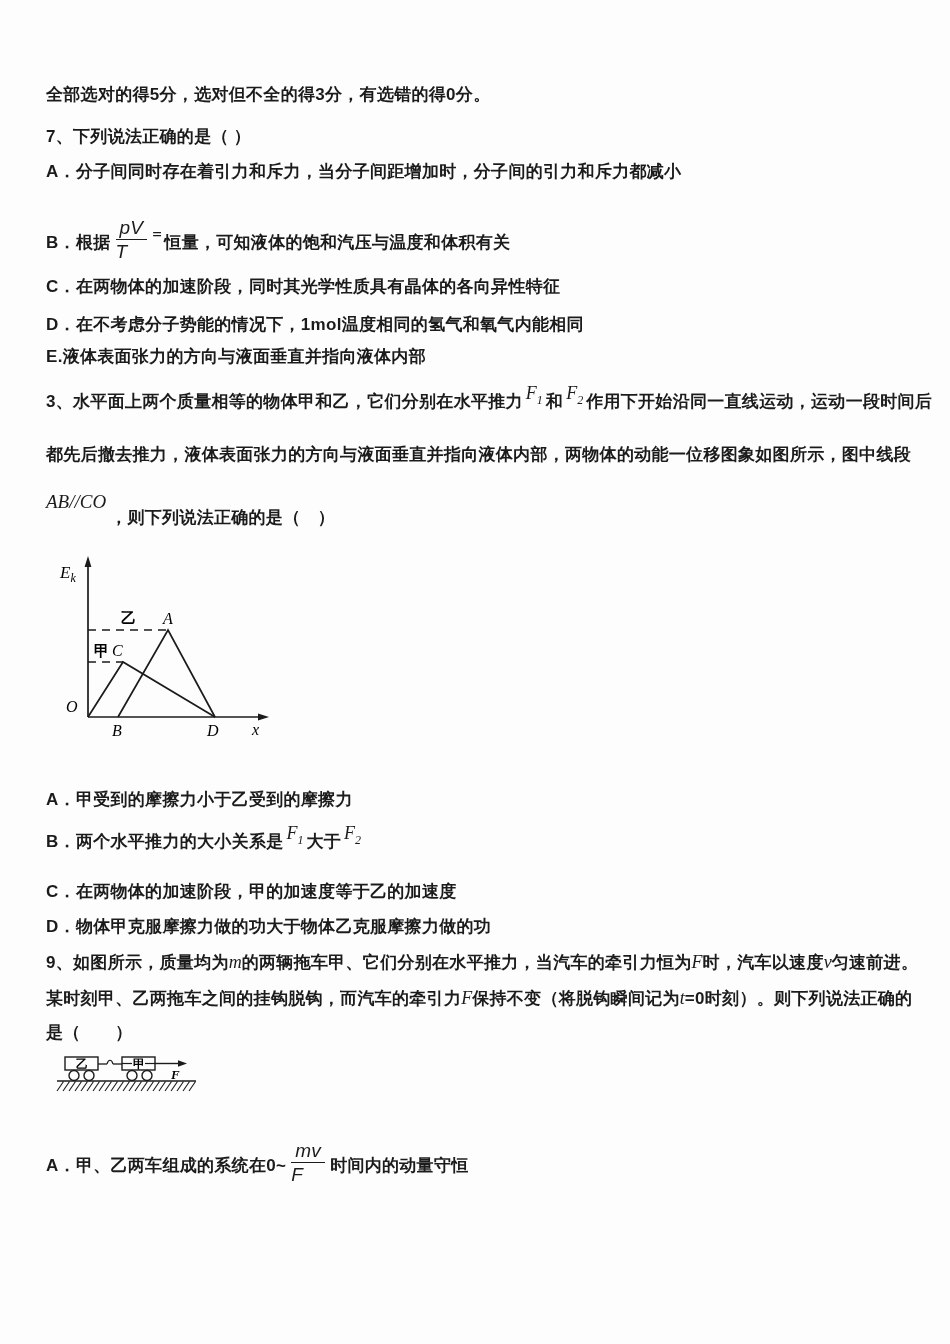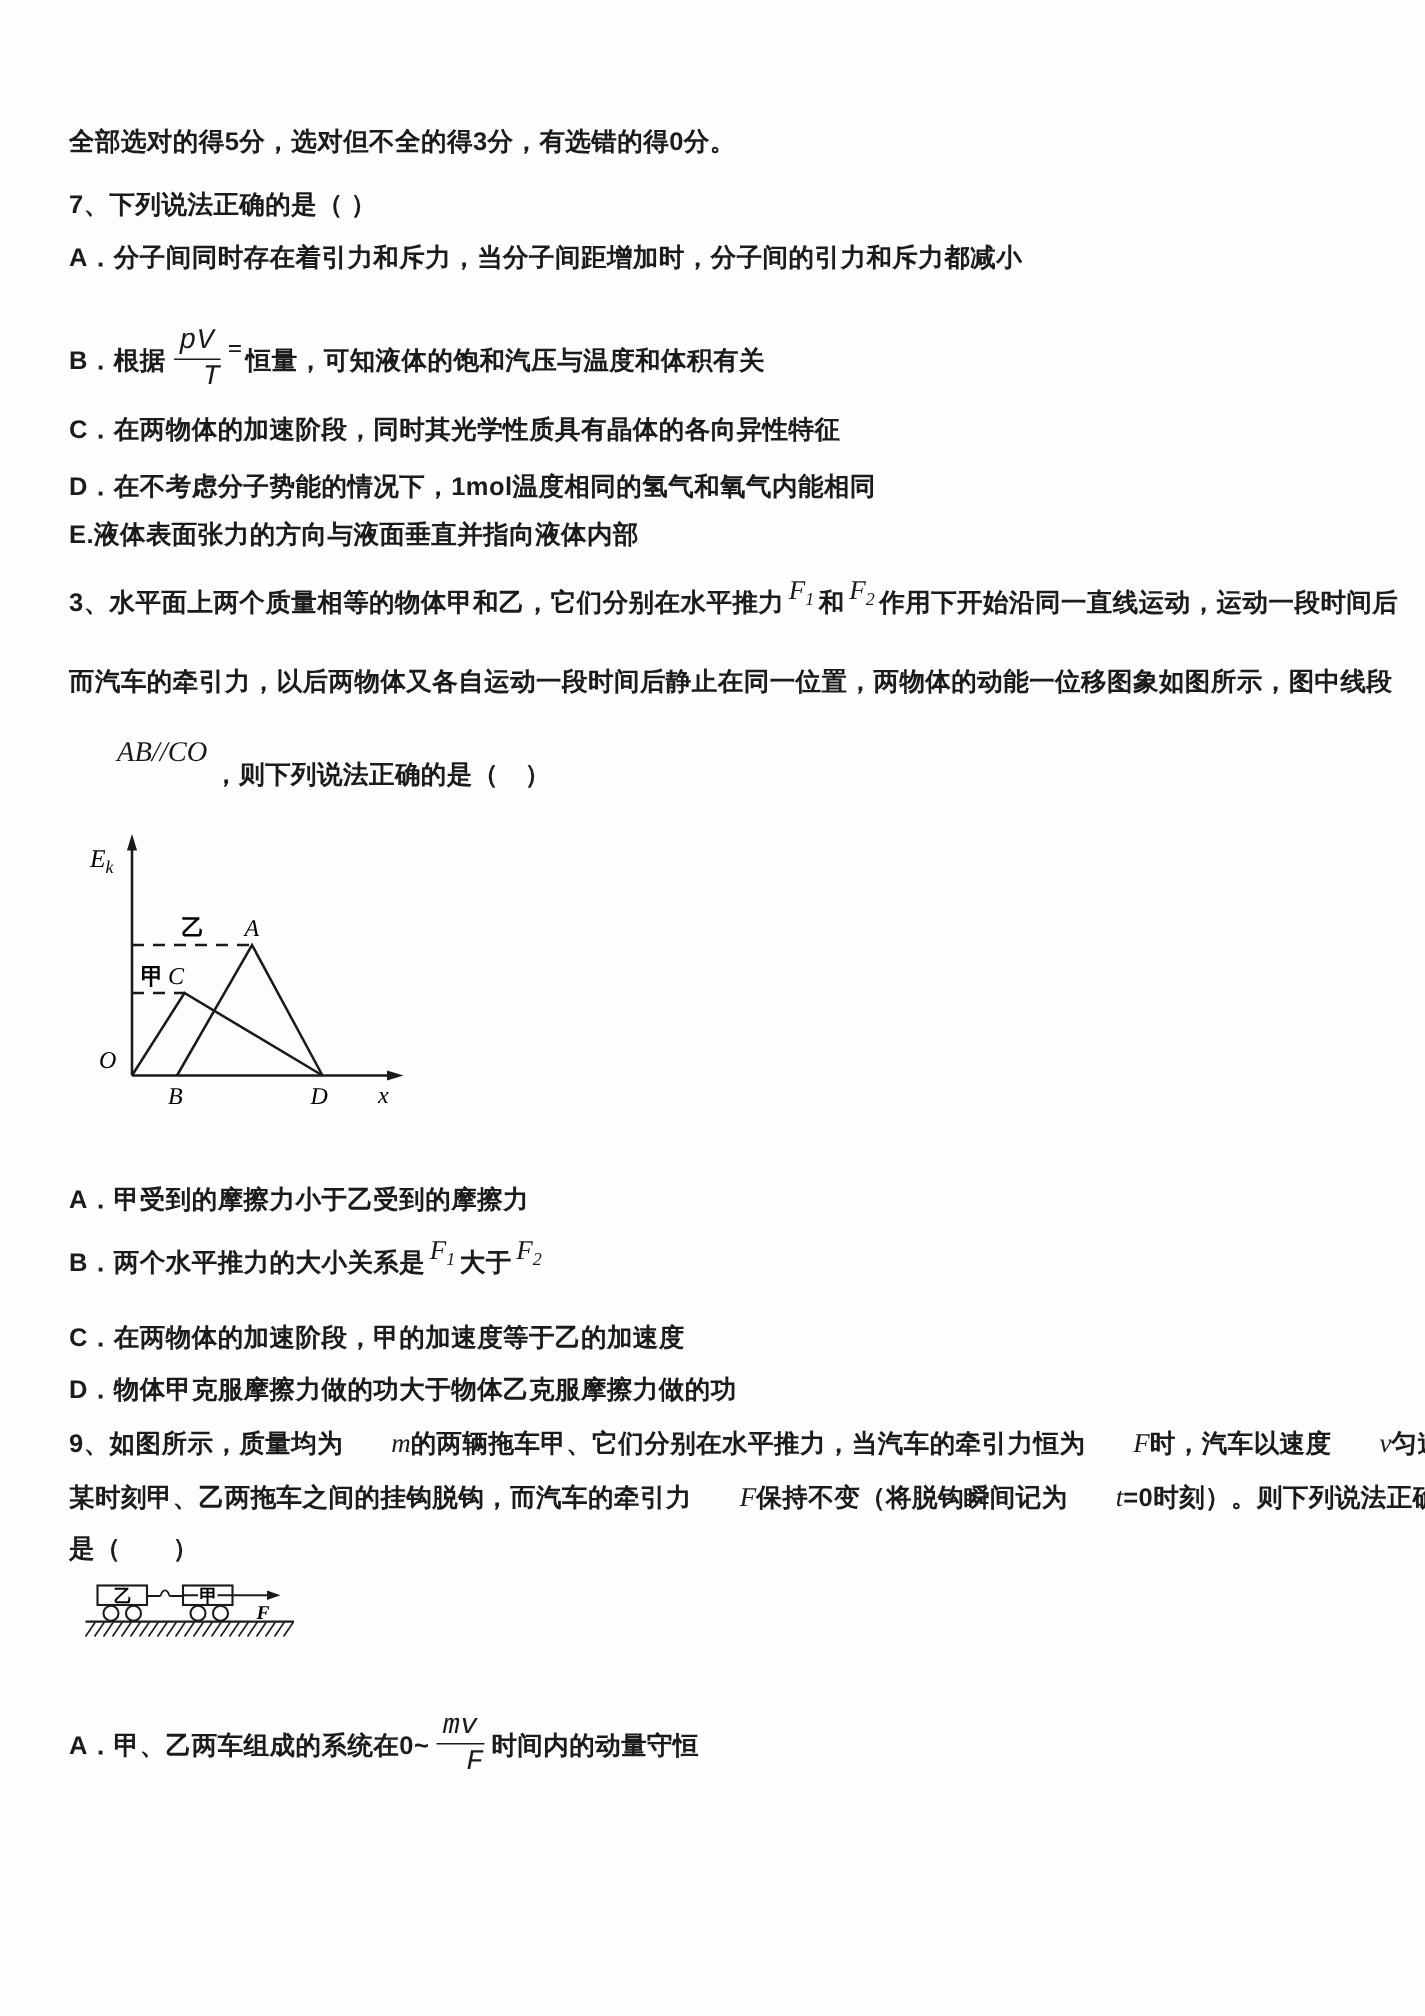--- a/index.html
+++ b/index.html
@@ -7,29 +7,29 @@
     width:950px;height:1344px;position:relative;overflow:hidden;
     background:#fdfdfd;color:#1b1b1b;
     font-family:"Liberation Sans",sans-serif;
   }
   .line{
     position:absolute;left:46px;white-space:nowrap;
     font-size:17px;font-weight:700;line-height:22px;letter-spacing:.3px;
   }
   .math{
     font-family:"Liberation Serif",serif;font-style:italic;font-weight:400;
-    font-size:18px;letter-spacing:0;margin-left:32px;
+    font-size:18px;letter-spacing:0;
   }
   .math sub{font-size:12px;line-height:0;}
   .raised{position:relative;top:-8px;margin:0 3px;}
   .raised-big{position:relative;top:-15px;margin-right:4px;font-size:19px;}
   .eq{position:relative;top:-8px;font-family:"Liberation Serif",serif;font-weight:700;margin-right:2px;}
   .frac{
-    display:inline-block;text-align:right;vertical-align:-10px;margin:0 5px;
-    font-family:Liberation Mono, monospace;font-style:italic;font-weight:400;line-height:1;
+    display:inline-block;text-align:left;vertical-align:-10px;margin:0 5px;
+    font-family:Liberation Sans, sans-serif;font-style:italic;font-weight:400;line-height:1;
   }
   .frac .num{display:block;font-size:19px;padding:0 4px 2px;border-bottom:1.6px solid #1b1b1b;}
   .frac .den{display:block;font-size:19px;padding-top:2px;}
   .fig{position:absolute;}
   svg text{font-family:"Liberation Serif",serif;font-style:italic;}
   svg text.cn{font-family:"Liberation Sans",sans-serif;font-style:normal;font-weight:700;}
 </style>
 </head>
 <body>
 
@@ -42,21 +42,21 @@
   <span>B．</span><span>根据</span><span class="frac"><span class="num">pV</span><span class="den">T</span></span><span class="eq">=</span><span>恒量，可知液体的饱和汽压与温度和体积有关</span>
 </div>
 
 <div class="line" style="top:276px"><span>C．</span><span>在两物体的加速阶段，同时其光学性质具有晶体的各向异性特征</span></div>
 <div class="line" style="top:314px"><span>D．</span><span>在不考虑分子势能的情况下，1mol温度相同的氢气和氧气内能相同</span></div>
 <div class="line" style="top:346px"><span>E.</span><span>液体表面张力的方向与液面垂直并指向液体内部</span></div>
 
 <div class="line" style="top:390px">
   <span>3、水平面上两个质量相等的物体甲和乙，它们分别在水平推力</span><span class="math raised"><span>F</span><sub>1</sub></span><span>和</span><span class="math raised"><span>F</span><sub>2</sub></span><span>作用下开始沿同一直线运动，运动一段时间后</span>
 </div>
-<div class="line" style="top:444px">而汽车的牵引力，以后两物体又各自运动一段时间后静止在同一位置，两物体的动能一位移图象如图所示，图中线段</div>
+<div class="line" style="top:444px">都先后撤去推力，液体表面张力的方向与液面垂直并指向液体内部，两物体的动能一位移图象如图所示，图中线段</div>
 <div class="line" style="top:506px">
   <span class="math raised-big">AB//CO</span><span>，则下列说法正确的是（　）</span>
 </div>
 
 <svg class="fig" style="left:50px;top:553px" width="230" height="200" viewBox="0 0 230 200">
 
   <line x1="38" y1="164" x2="38" y2="10" stroke="#1b1b1b" stroke-width="1.7"></line>
   <polygon points="38,3 34.6,14 41.4,14" fill="#1b1b1b"></polygon>
   <line x1="38" y1="164" x2="212" y2="164" stroke="#1b1b1b" stroke-width="1.7"></line>
   <polygon points="219,164 208,160.6 208,167.4" fill="#1b1b1b"></polygon>

